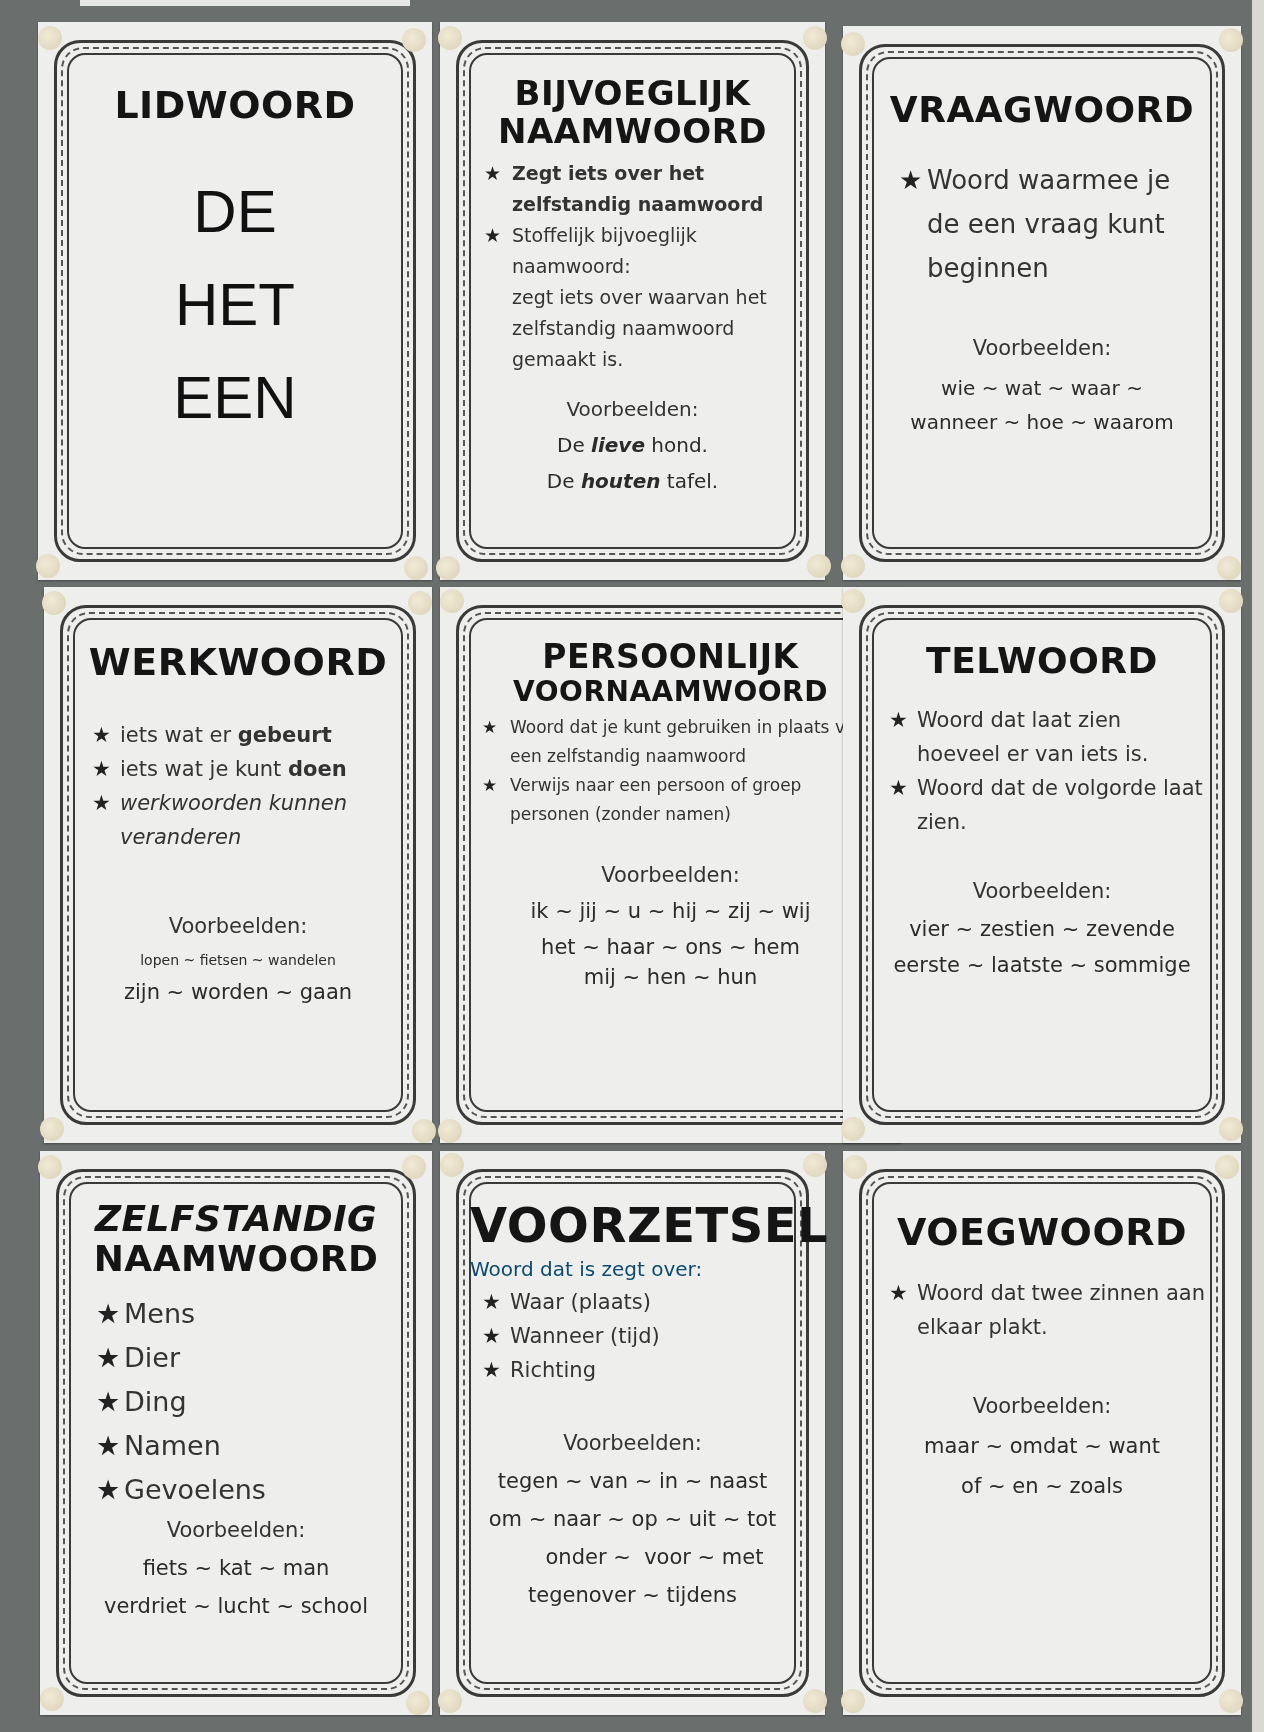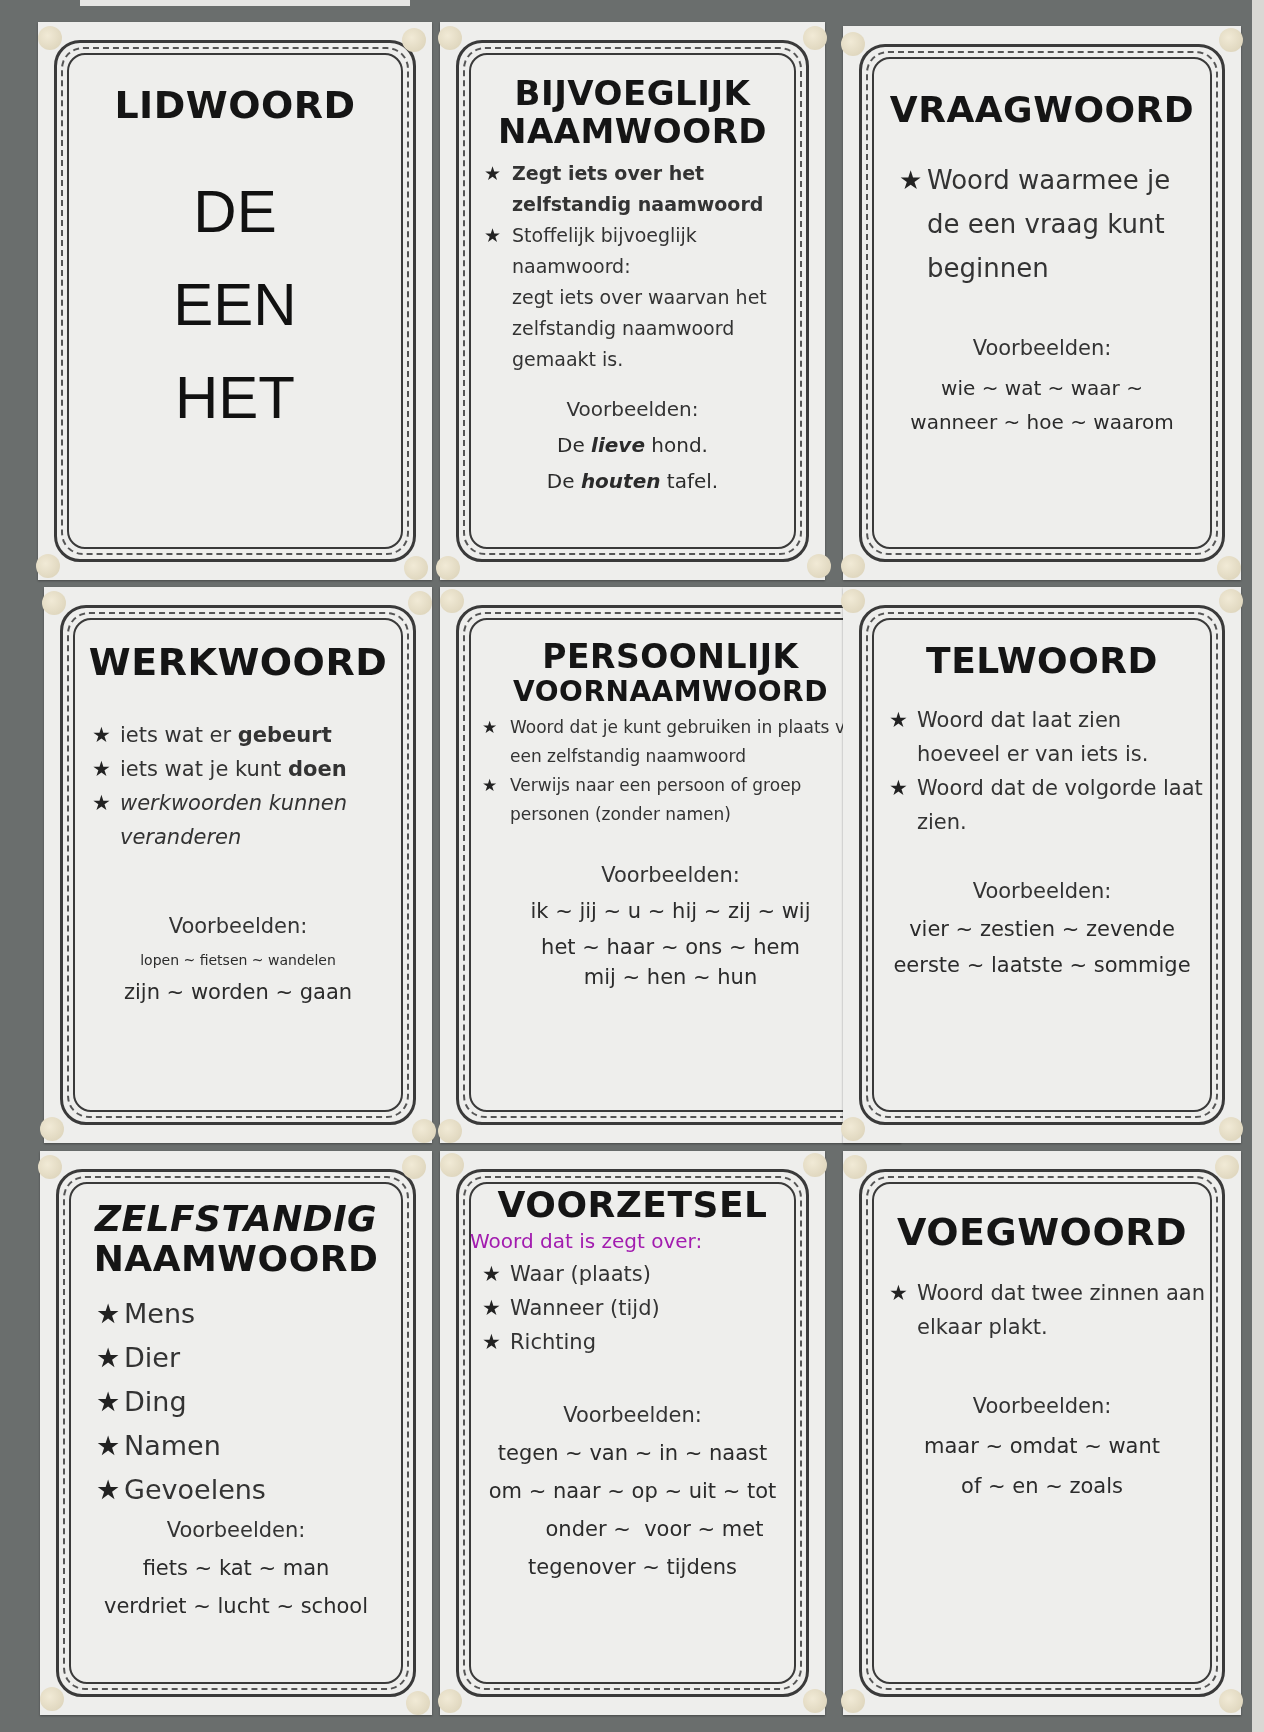--- a/index.html
+++ b/index.html
@@ -28,22 +28,22 @@
 
 <div class="card" style="left:38px;top:22px;width:394px;height:558px;">
   <div class="frame"></div>
   <div class="pin" style="left:0;top:4px"></div>
   <div class="pin" style="right:6px;top:6px"></div>
   <div class="pin" style="left:-2px;bottom:2px"></div>
   <div class="pin" style="right:4px;bottom:0"></div>
   <div class="content">
     <div class="title" style="font-size:38px;margin-top:28px;">LIDWOORD</div>
     <div class="big" style="font-size:60px;margin-top:50px;">DE</div>
+    <div class="big" style="font-size:60px;margin-top:24px;">HET</div>
     <div class="big" style="font-size:60px;margin-top:24px;">EEN</div>
-    <div class="big" style="font-size:60px;margin-top:24px;">HET</div>
   </div>
 </div>
 
 <div class="card" style="left:440px;top:22px;width:385px;height:558px;">
   <div class="frame"></div>
   <div class="pin" style="left:-2px;top:4px"></div>
   <div class="pin" style="right:-2px;top:4px"></div>
   <div class="pin" style="left:-4px;bottom:0"></div>
   <div class="pin" style="right:-6px;bottom:2px"></div>
   <div class="content" style="left:30px;right:30px;">
@@ -155,22 +155,22 @@
   </div>
 </div>
 
 <div class="card" style="left:440px;top:1151px;width:385px;height:564px;">
   <div class="frame"></div>
   <div class="pin" style="left:0;top:2px"></div>
   <div class="pin" style="right:-2px;top:2px"></div>
   <div class="pin" style="left:-2px;bottom:2px"></div>
   <div class="pin" style="right:-2px;bottom:2px"></div>
   <div class="content" style="left:30px;right:30px;">
-    <div class="title" style="font-size:36px;">VOORZETSEL</div>
-    <div style="font-size:20px;text-align:left;color:#a21caf;margin-top:4px;">Woord dat is zegt over:</div>
+    <div class="title" style="font-size:48px;margin-top:14px;">VOORZETSEL</div>
+    <div style="font-size:20px;text-align:left;color:#0c4a6e;margin-top:4px;">Woord dat is zegt over:</div>
     <ul class="bul" style="font-size:21px;line-height:34px;margin-top:4px;padding-left:12px;">
       <li><span class="star">★</span><span>Waar (plaats)</span></li>
       <li><span class="star">★</span><span>Wanneer (tijd)</span></li>
       <li><span class="star">★</span><span>Richting</span></li>
     </ul>
     <div class="vb" style="font-size:21px;margin-top:44px;">Voorbeelden:</div>
     <div class="ex" style="font-size:21px;margin-top:14px;">tegen ~ van ~ in ~ naast</div>
     <div class="ex" style="font-size:21px;margin-top:14px;">om ~ naar ~ op ~ uit ~ tot</div>
     <div class="ex" style="font-size:21px;margin-top:14px;white-space:pre;padding-left:44px;">onder ~  voor ~ met</div>
     <div class="ex" style="font-size:21px;margin-top:14px;">tegenover ~ tijdens</div>

